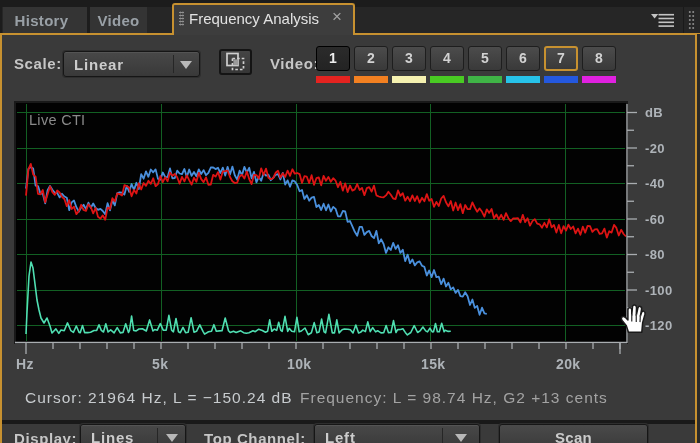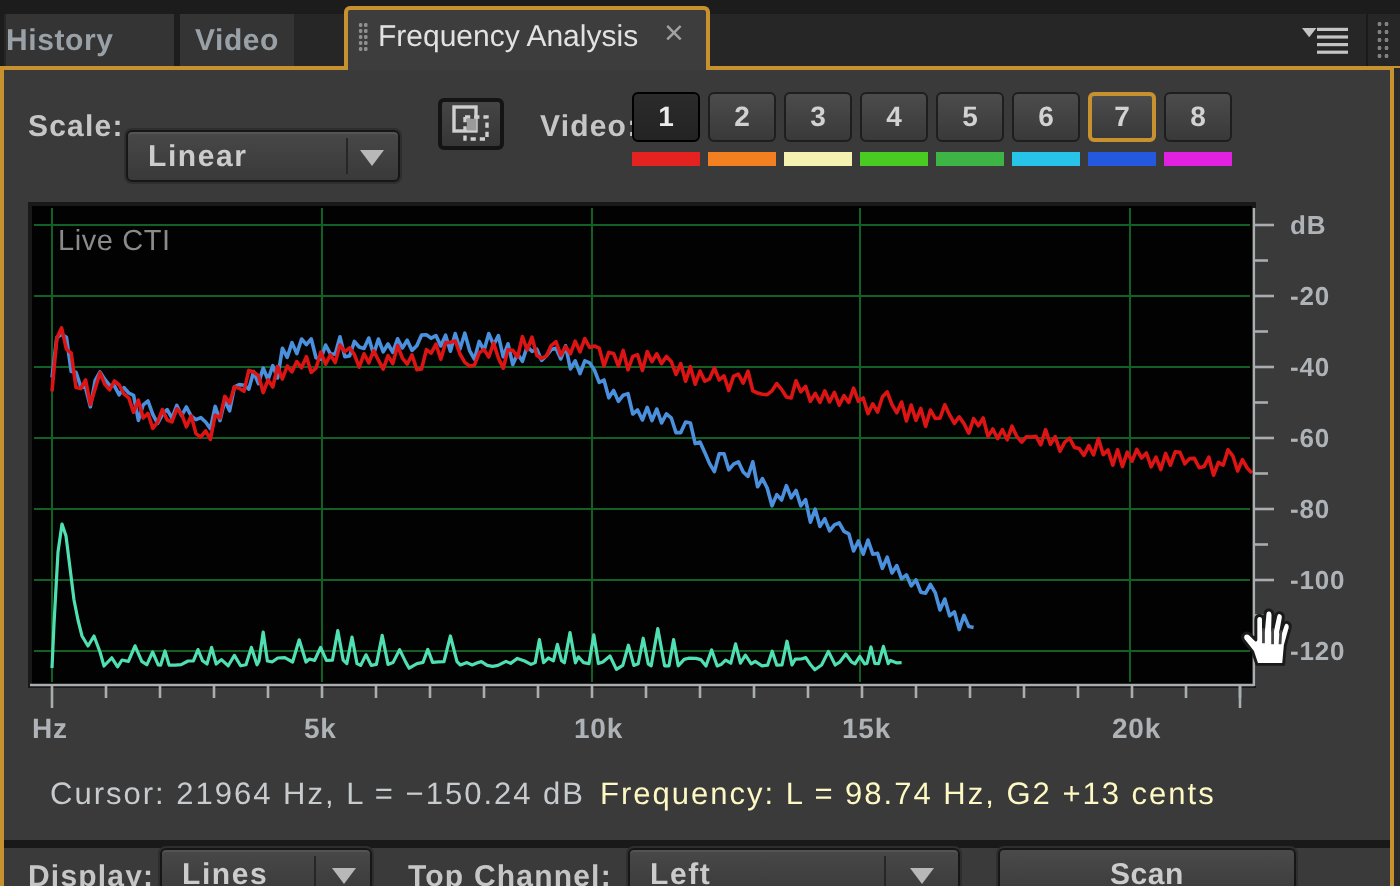--- a/index.html
+++ b/index.html
@@ -14,21 +14,21 @@
   border-right:6.5px solid transparent; border-top:8px solid #b8b8b8; }
 .hbtn { position:absolute; width:34px; height:25px; border:1px solid #1e1e1e; border-radius:3px;
   background:linear-gradient(#4c4c4c,#393939); color:#d2d2d2; font-weight:bold; font-size:14px;
   text-align:center; line-height:23px; }
 .swatch { position:absolute; height:7px; width:34px; top:76px; }
 </style></head>
 <body>
 
 <div class="abs" style="left:0;top:0;width:700px;height:34px;background:#1c1c1c;"></div>
 <div class="abs" style="left:2px;top:7px;width:698px;height:27px;background:#262626;"></div>
-<div class="abs" style="left:3px;top:7px;width:84px;height:26px;background:#343434;color:#99a0a6;font-size:15px;font-weight:bold;line-height:27px;letter-spacing:0.3px;padding-right:7px;">History</div>
+<div class="abs" style="left:3px;top:7px;width:84px;height:26px;background:#343434;color:#99a0a6;font-size:15px;font-weight:bold;text-align:center;line-height:27px;letter-spacing:0.3px;padding-right:7px;">History</div>
 <div class="abs" style="left:87px;top:7px;width:3px;height:26px;background:#1d1d1d;"></div>
 <div class="abs" style="left:90px;top:7px;width:57px;height:26px;background:#343434;color:#99a0a6;font-size:15px;font-weight:bold;text-align:center;line-height:27px;letter-spacing:0.3px;">Video</div>
 
 <div class="abs" style="left:172px;top:3px;width:183px;height:32px;background:#3d3d3d;border:2px solid #c79130;border-bottom:none;border-radius:3px 3px 0 0;"></div>
 <div class="abs" style="left:179px;top:11px;width:5px;height:15px;background-image:radial-gradient(circle, #909090 0.9px, transparent 1.1px);background-size:2.6px 3px;"></div>
 <div class="abs" style="left:189px;top:10px;color:#e2e2e2;font-size:15px;font-weight:normal;">Frequency Analysis</div>
 <div class="abs" style="left:332px;top:7px;color:#a2a2a2;font-size:17px;">×</div>
 
 <div class="abs" style="left:0;top:33px;width:172px;height:2px;background:#c79130;"></div>
 <div class="abs" style="left:355px;top:33px;width:345px;height:2px;background:#c79130;"></div>
@@ -42,21 +42,21 @@
     <line x1="7.5" y1="1.7" x2="23" y2="1.7"></line>
       <line x1="7.5" y1="5.5" x2="23" y2="5.5"></line>
     <line x1="7.5" y1="9.3" x2="23" y2="9.3"></line>
       <line x1="7.5" y1="13.1" x2="23" y2="13.1"></line>
   </g>
 </svg>
 <div class="abs" style="left:683px;top:7px;width:1px;height:26px;background:#1a1a1a;"></div>
 <div class="abs" style="left:688px;top:10px;width:7px;height:21px;background-image:radial-gradient(circle, #808080 0.9px, transparent 1.1px);background-size:3.5px 4px;"></div>
 
 <div class="lbl" style="left:14px;top:55px;">Scale:</div>
-<div class="dd" style="left:63px;top:51px;width:137px;height:26px;margin-top:14px;">
+<div class="dd" style="left:63px;top:51px;width:137px;height:26px;">
   <span class="txt">Linear</span>
   <span class="div" style="left:109px;"></span>
   <span class="arr" style="left:116px;top:9px;"></span>
 </div>
 <div class="abs" style="left:219px;top:49px;width:33px;height:26px;border:2px solid #141414;border-radius:3px;background:linear-gradient(#454545,#363636);">
   <svg width="29" height="22" viewBox="0 0 29 22">
     <rect x="6" y="2.5" width="11" height="12" fill="none" stroke="#cfcfcf" stroke-width="1.7"></rect>
     <rect x="11.5" y="7.5" width="11" height="11" fill="none" stroke="#cfcfcf" stroke-width="1.7" stroke-dasharray="2.6,2"></rect>
     <rect x="12.4" y="8.4" width="4.8" height="5.8" fill="#9a9a9a"></rect>
   </svg>
@@ -149,21 +149,21 @@
     <text x="287" y="369" fill="#aeb3b8" font-size="14" font-weight="bold" letter-spacing="0.4">10k</text>
     <text x="421" y="369" fill="#aeb3b8" font-size="14" font-weight="bold" letter-spacing="0.4">15k</text>
     <text x="556" y="369" fill="#aeb3b8" font-size="14" font-weight="bold" letter-spacing="0.4">20k</text>
 <g transform="translate(620.5,302.5) scale(1.06)">
 <path d="M7.5 28 L5.5 22 L1.5 17 Q0 15 1.5 13.6 Q3 12.6 4.5 14 L7 16.5 L7 7 Q7 5 8.8 5 Q10.6 5 10.6 7 L10.6 12 L11.3 4.3 Q11.5 2.2 13.3 2.4 Q15 2.6 15.1 4.7 L14.9 12 L16.4 5.2 Q16.9 3.2 18.6 3.7 Q20.3 4.2 19.9 6.3 L18.7 13 L19.9 9.5 Q20.6 7.6 22.1 8.3 Q23.6 9 23.1 11 L20.9 19 L20.1 28 Z" fill="#ffffff" stroke="#1a1a1a" stroke-width="1.4" stroke-linejoin="round"></path>
 <path d="M10.6 11 L10.6 18 M14.9 11 L14.9 18.5 M18.8 12 L18.4 18.5" stroke="#444444" stroke-width="1.3" fill="none"></path>
 </g>
 </svg>
 
 <div class="abs" style="left:25px;top:389px;color:#c7cbce;font-size:15.5px;letter-spacing:1.0px;white-space:pre;">Cursor: 21964 Hz, L = −150.24 dB</div>
-<div class="abs" style="left:300px;top:389px;color:#fef9c3;font-size:15.5px;letter-spacing:1.0px;white-space:pre;">Frequency: L = 98.74 Hz, G2 +13 cents</div>
+<div class="abs" style="left:300px;top:389px;color:#a3a3a3;font-size:15.5px;letter-spacing:1.0px;white-space:pre;">Frequency: L = 98.74 Hz, G2 +13 cents</div>
 <div class="abs" style="left:2px;top:420px;width:693px;height:4px;background:#191919;"></div>
 
 <div class="lbl" style="left:14px;top:430px;">Display:</div>
 <div class="dd" style="left:80px;top:424px;width:106px;height:26px;">
   <span class="txt">Lines</span>
   <span class="div" style="left:76px;"></span>
   <span class="arr" style="left:85px;top:9px;"></span>
 </div>
 <div class="lbl" style="left:204px;top:430px;">Top Channel:</div>
 <div class="dd" style="left:314px;top:424px;width:166px;height:26px;">

